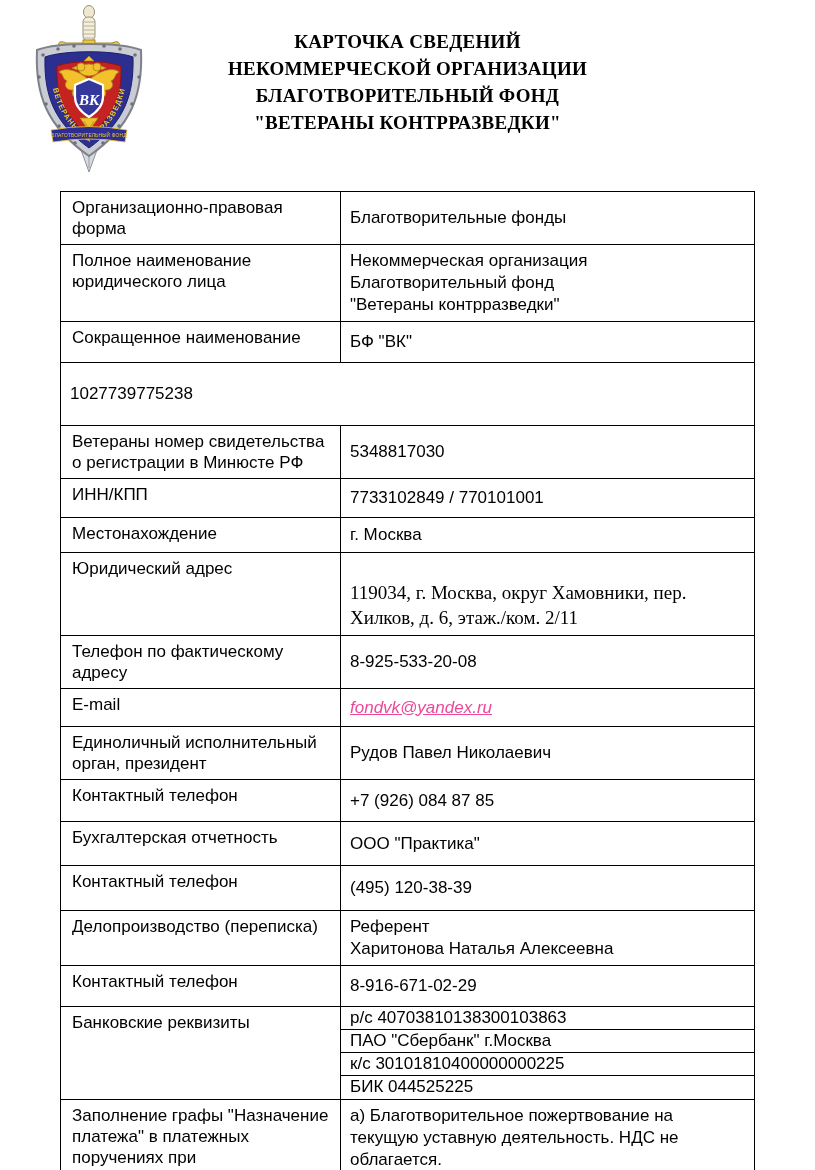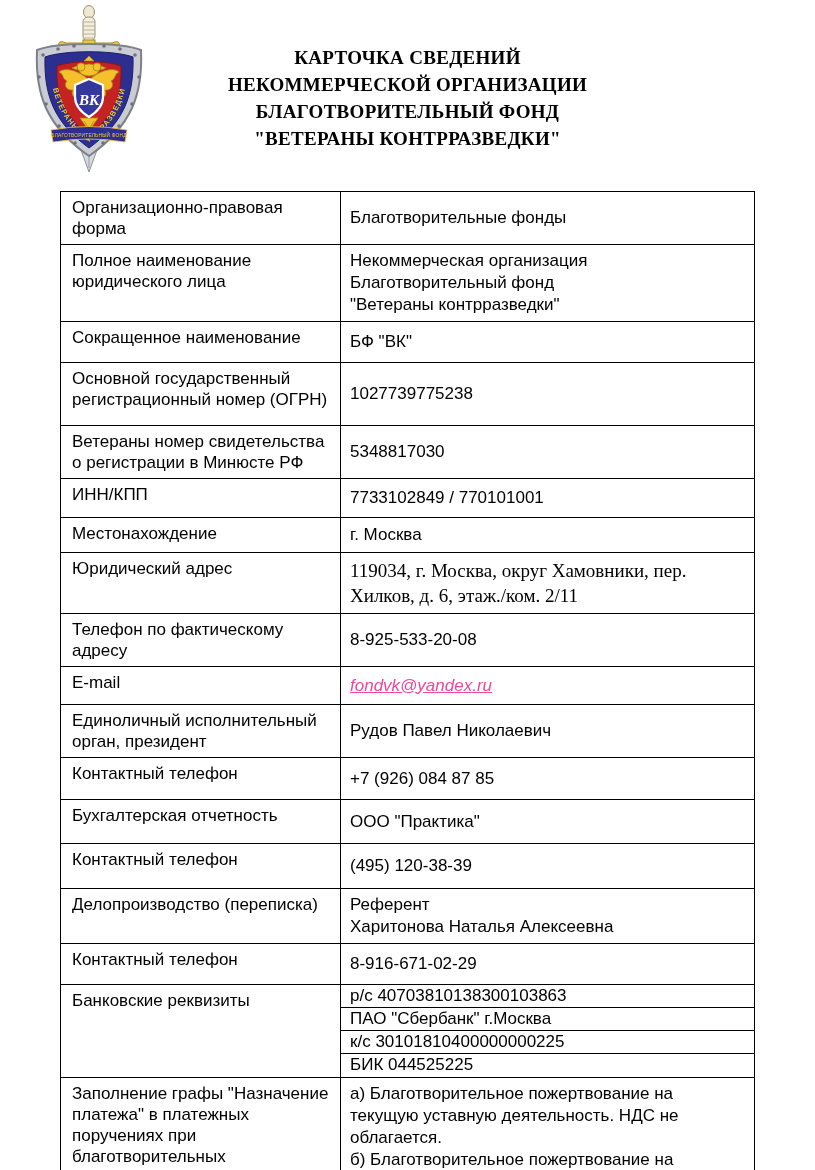--- a/index.html
+++ b/index.html
@@ -8,21 +8,21 @@
     width: 815px;
     height: 1170px;
     background: #ffffff;
     font-family: "Liberation Sans", sans-serif;
     color: #000000;
     overflow: hidden;
   }
   .emblem { position: absolute; left: 18px; top: 4px; }
   .title {
     position: absolute;
-    left: 60px; top: 44px; width: 695px;
+    left: 60px; top: 28px; width: 695px;
     text-align: center;
     font-family: "Liberation Serif", serif;
     font-weight: 700;
     font-size: 19px;
     line-height: 27px;
     letter-spacing: 0.3px;
   }
   .info-table {
     position: absolute;
     left: 60px; top: 191px; width: 695px;
@@ -42,21 +42,21 @@
   .vcell {
     flex: 1;
     box-sizing: border-box;
     padding: 5px 8px 5px 9px;
     display: flex; align-items: center;
     font-size: 17px; line-height: 22px;
   }
   .preline { white-space: pre-line; }
   .serif-val {
     font-family: "Liberation Serif", serif;
-    font-size: 19px; line-height: 25px;
+    font-size: 19px; line-height: 25px; margin-top: 22px;
   }
   .vcell.bank { padding: 0; display: block; }
   .bank-line {
     height: 23px;
     box-sizing: border-box;
     display: flex; align-items: flex-start;
     padding-left: 9px;
     font-size: 17px;
   }
   .bank-line.bordered { border-bottom: 1.5px solid #000; }
@@ -164,23 +164,20 @@
     <div class="row" style="min-height:40px">
       <div class="lcell">
           <span>Сокращенное наименование</span>
         </div>
       <div class="vcell">
           <span class="preline">БФ "ВК"</span>
         </div>
     </div>
 
     <div class="row" style="min-height:62px">
-      <div class="lcell">
-          <span>Основной государственный регистрационный номер (ОГРН)</span>
-        </div>
       <div class="vcell">
           <span class="preline">1027739775238</span>
         </div>
     </div>
 
     <div class="row" style="min-height:44px">
       <div class="lcell">
           <span>Ветераны номер свидетельства о регистрации в Минюсте РФ</span>
         </div>
       <div class="vcell">

